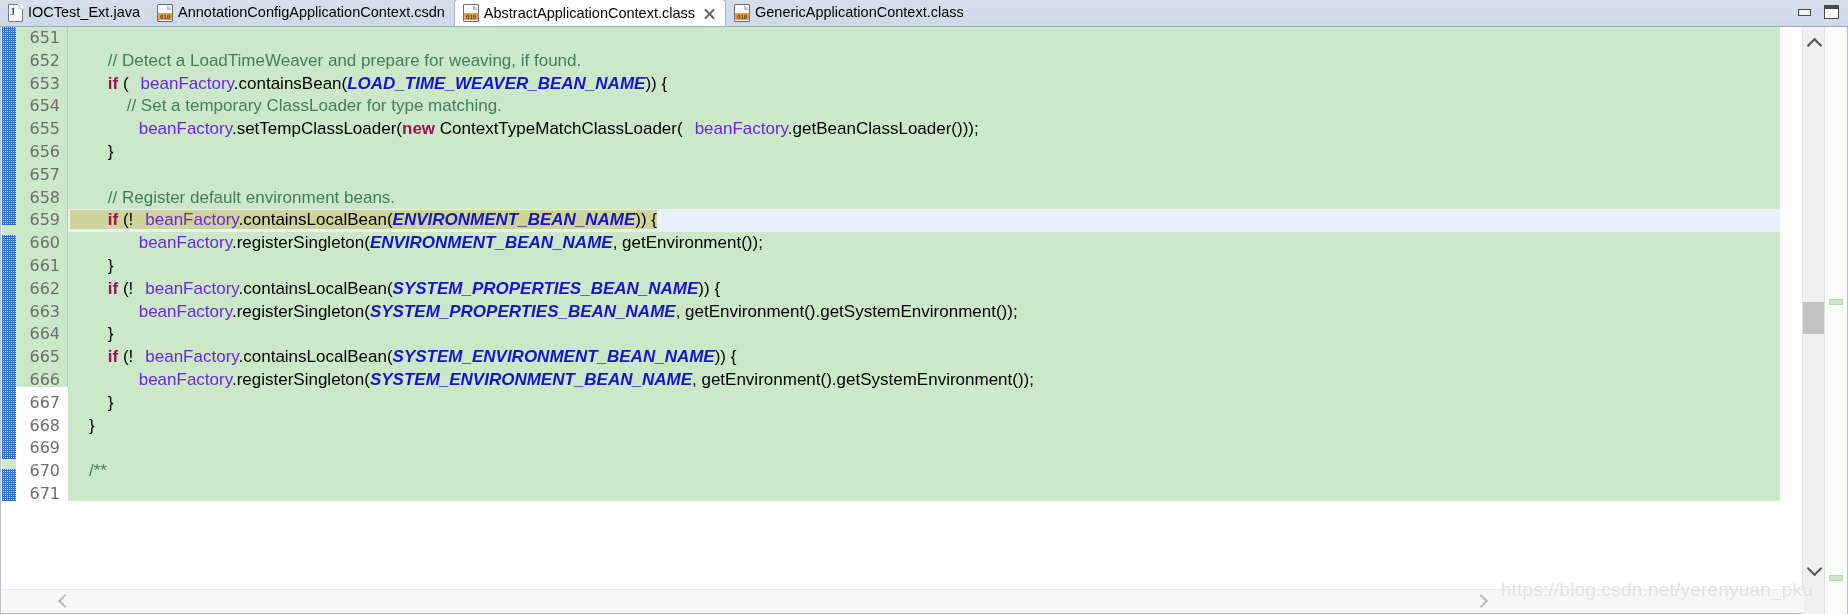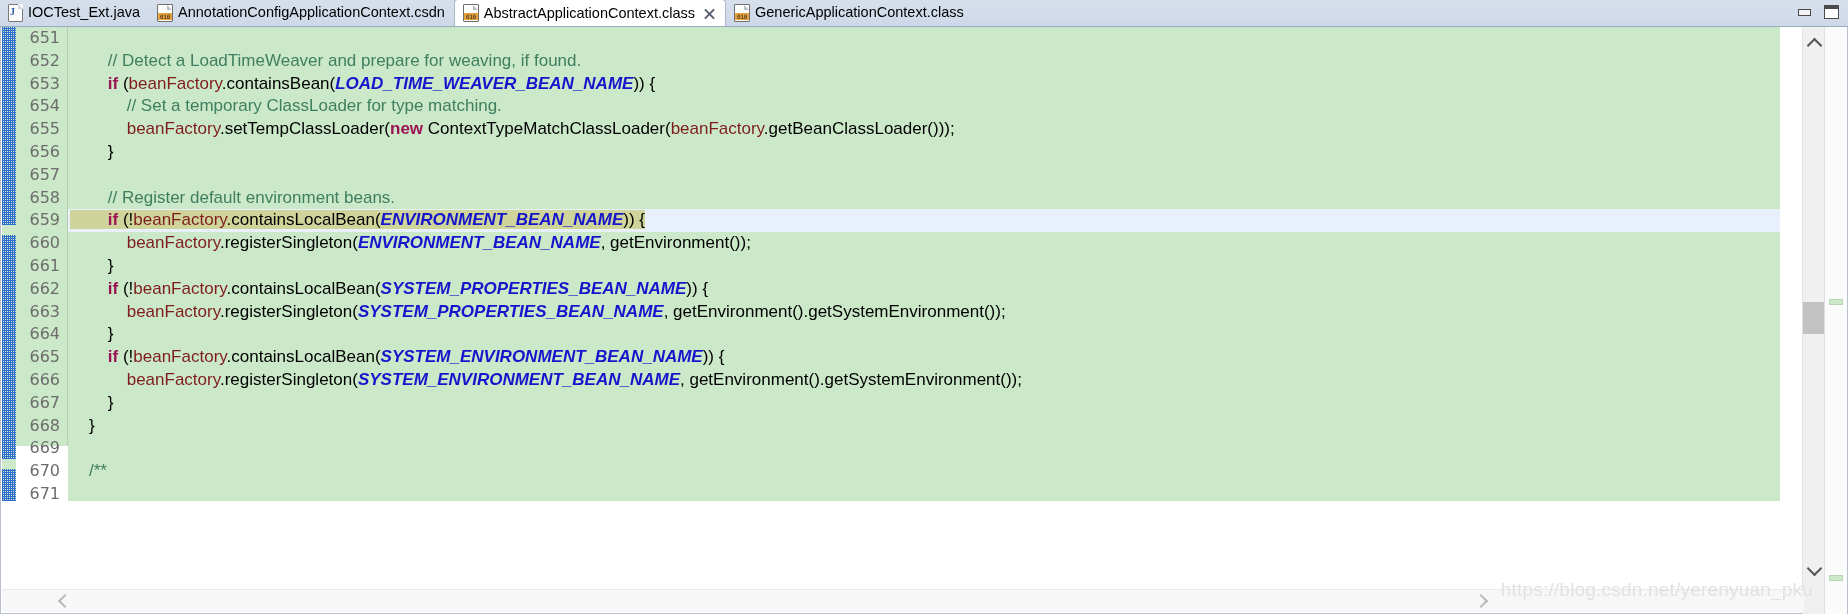--- a/index.html
+++ b/index.html
@@ -178,21 +178,21 @@
   .ann-mark {
     position: absolute;
     left: 0; width: 14px; height: 10px;
     background: #cbe8c8;
   }
 
   
   .gutter {
     position: absolute;
     left: 15px; top: 0;
-    width: 52px; height: 419px;
+    width: 52px; height: 360px;
     background: #cbe8c8;
     box-sizing: border-box;
     border-right: 1px solid #b9c9b5;
   }
   .gutter-line {
     height: 22.8px;
     line-height: 22.8px;
     text-align: right;
     padding-right: 7px;
     box-sizing: border-box;
@@ -224,21 +224,21 @@
   }
   .cline.current .sel {
     background: #cfd59a;
   }
   .sel { display: inline; }
 
   
   .t-cmt   { color: #3f7f5f; }
   .t-kw    { color: #9a1352; font-weight: bold; }
   .t-plain { color: #000000; }
-  .t-field { color: #7f1d1d; }
+  .t-field { color: #6d28d9; margin-left: 12px; }
   .t-const { color: #1515cc; font-style: italic; font-weight: bold; }
 
   
   .vscroll {
     position: absolute;
     right: 22px; top: 0;
     width: 22px; height: 587px;
     background: #f0f0f0;
     border-left: 1px solid #e2e2e2;
   }

